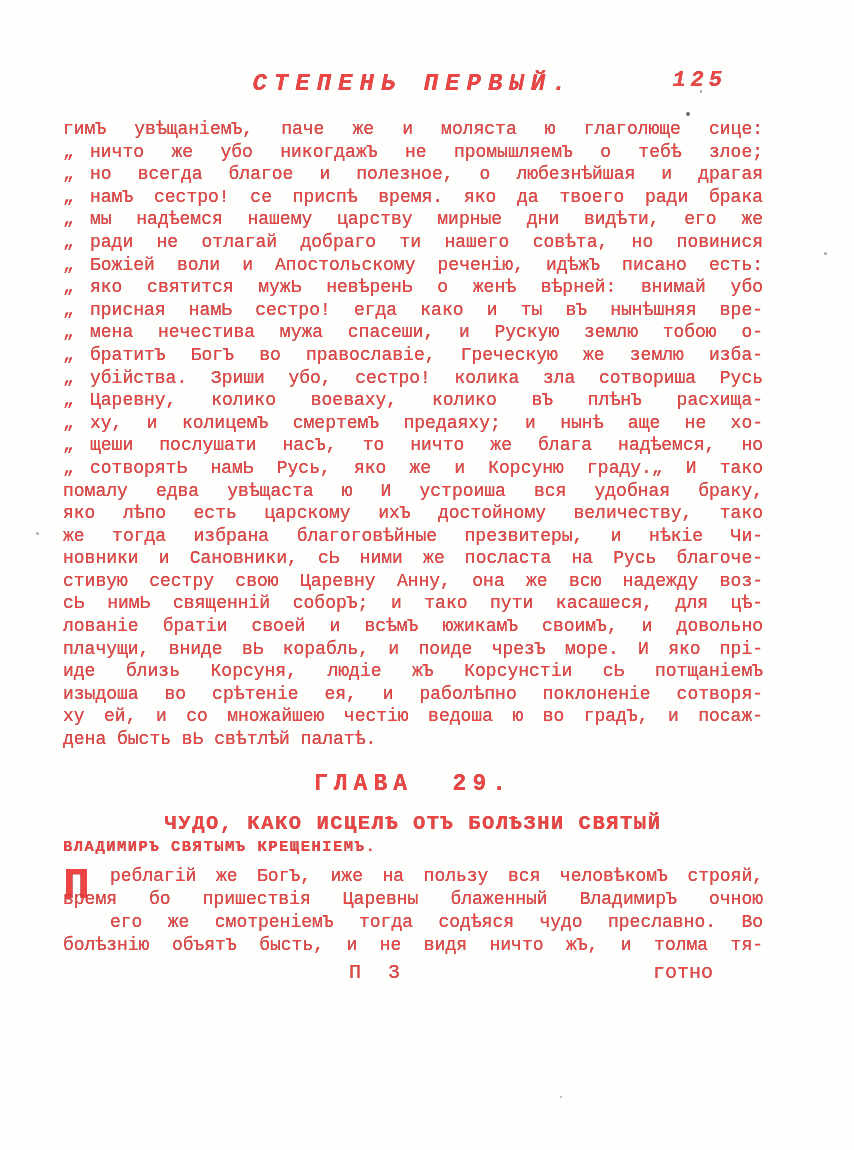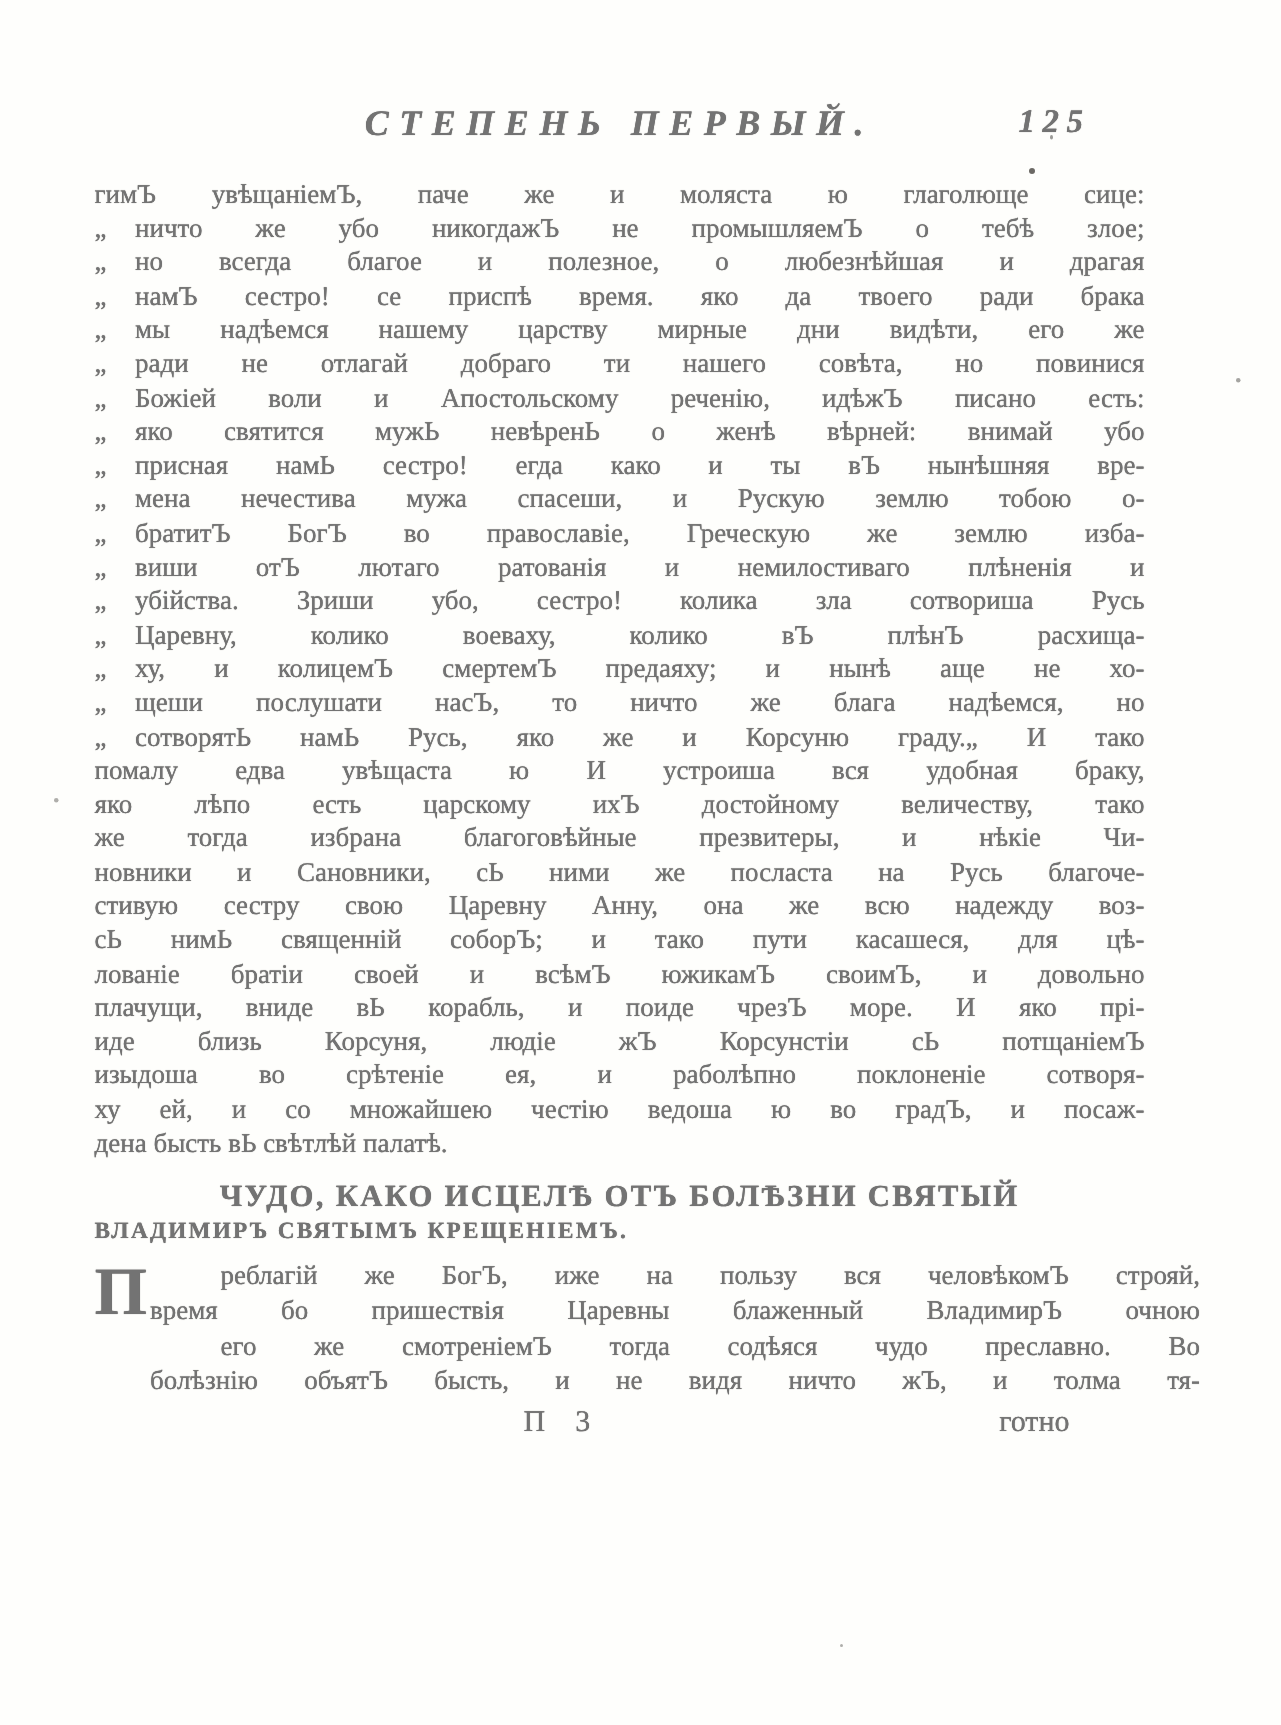--- a/index.html
+++ b/index.html
@@ -1,22 +1,22 @@
 <!DOCTYPE html>
 <html><head>
 <meta charset="utf-8">
 <style>
   html,body { margin:0; padding:0; background:#ffffff; }
   .page {
     position:relative;
     width:854px; height:1150px;
     background:#fefefc;
     overflow:hidden;
-    color:#737373;
-    font-family:Liberation Serif, serif;
+    color:#ef4444;
+    font-family:Liberation Mono, monospace;
     text-shadow:0 0 0.5px rgba(30,28,26,0.75);
   }
   .textblock { position:absolute; left:63px; top:70px; width:700px; }
 
   
   .header { position:relative; height:30px; }
   .header-title {
     text-align:center; font-weight:bold; font-style:italic;
     font-size:24px; letter-spacing:7px; white-space:pre;
   }
@@ -50,21 +50,21 @@
     font-size:20.5px; letter-spacing:1.5px;
   }
   .chapter-title2 {
     height:20px; line-height:20px;
     font-weight:bold;
     font-size:15.5px; letter-spacing:1.5px;
   }
 
   
   .para2 { margin-top:8px; position:relative; }
-  .para2 .line { height:23.2px; line-height:23.2px;margin-left:37px; }
+  .para2 .line { height:23.2px; line-height:23.2px; }
   .dropcap {
     position:absolute; left:0; top:0;
     font-size:45px; line-height:44px; font-weight:bold;
   }
 
   
   .footer { position:relative; margin-top:4px; height:26px; font-size:20px; line-height:24px; }
   .signature { position:absolute; left:286px; word-spacing:15px; }
   .catchword { position:absolute; right:50px; }
 
@@ -93,40 +93,40 @@
         <div class="line"><span class="qmark">„</span><span>ничто же убо никогдажЪ не промышляемЪ о тебѣ злое;</span></div>
         <div class="line"><span class="qmark">„</span><span>но всегда благое и полезное, о любезнѣйшая и драгая</span></div>
         <div class="line"><span class="qmark">„</span><span>намЪ сестро! се приспѣ время. яко да твоего ради брака</span></div>
         <div class="line"><span class="qmark">„</span><span>мы надѣемся нашему царству мирные дни видѣти, его же</span></div>
         <div class="line"><span class="qmark">„</span><span>ради не отлагай добраго ти нашего совѣта, но повинися</span></div>
         <div class="line"><span class="qmark">„</span><span>Божіей воли и Апостольскому реченію, идѣжЪ писано есть:</span></div>
         <div class="line"><span class="qmark">„</span><span>яко святится мужЬ невѣренЬ о женѣ вѣрней: внимай убо</span></div>
         <div class="line"><span class="qmark">„</span><span>присная намЬ сестро! егда како и ты вЪ нынѣшняя вре-</span></div>
         <div class="line"><span class="qmark">„</span><span>мена нечестива мужа спасеши, и Рускую землю тобою о-</span></div>
         <div class="line"><span class="qmark">„</span><span>братитЪ БогЪ во православіе, Греческую же землю изба-</span></div>
-        <div class="line"><span class="qmark">„</span><span>виши отЪ лютаго ратованія и немилостиваго плѣненія и</span></div>
         <div class="line"><span class="qmark">„</span><span>убійства. Зриши убо, сестро! колика зла сотвориша Русь</span></div>
         <div class="line"><span class="qmark">„</span><span>Царевну, колико воеваху, колико вЪ плѣнЪ расхища-</span></div>
         <div class="line"><span class="qmark">„</span><span>ху, и колицемЪ смертемЪ предаяху; и нынѣ аще не хо-</span></div>
         <div class="line"><span class="qmark">„</span><span>щеши послушати насЪ, то ничто же блага надѣемся, но</span></div>
         <div class="line"><span class="qmark">„</span><span>сотворятЬ намЬ Русь, яко же и Корсуню граду.„ И тако</span></div>
         <div class="line"><span>помалу едва увѣщаста ю И устроиша вся удобная браку,</span></div>
         <div class="line"><span>яко лѣпо есть царскому ихЪ достойному величеству, тако</span></div>
         <div class="line"><span>же тогда избрана благоговѣйные презвитеры, и нѣкіе Чи-</span></div>
         <div class="line"><span>новники и Сановники, сЬ ними же посласта на Русь благоче-</span></div>
         <div class="line"><span>стивую сестру свою Царевну Анну, она же всю надежду воз-</span></div>
         <div class="line"><span>сЬ нимЬ священній соборЪ; и тако пути касашеся, для цѣ-</span></div>
         <div class="line"><span>лованіе братіи своей и всѣмЪ южикамЪ своимЪ, и довольно</span></div>
         <div class="line"><span>плачущи, вниде вЬ корабль, и поиде чрезЪ море. И яко прі-</span></div>
         <div class="line"><span>иде близь Корсуня, людіе жЪ Корсунстіи сЬ потщаніемЪ</span></div>
         <div class="line"><span>изыдоша во срѣтеніе ея, и раболѣпно поклоненіе сотворя-</span></div>
         <div class="line"><span>ху ей, и со множайшею честію ведоша ю во градЪ, и посаж-</span></div>
         <div class="line nj"><span>дена бысть вЬ свѣтлѣй палатѣ.</span></div>
       </div>
 
+    <div class="chapter-heading">ГЛАВА  29.</div>
 
     <div class="chapter-title1">ЧУДО, КАКО ИСЦЕЛѢ ОТЪ БОЛѢЗНИ СВЯТЫЙ</div>
 
     <div class="chapter-title2">ВЛАДИМИРЪ СВЯТЫМЪ КРЕЩЕНІЕМЪ.</div>
 
     <div class="para2">
       <span class="dropcap">П</span>
       <div>
           <div class="line ind"><span>реблагій же БогЪ, иже на пользу вся человѣкомЪ строяй,</span></div>
           <div class="line"><span>время бо пришествія Царевны блаженный ВладимирЪ очною</span></div>

